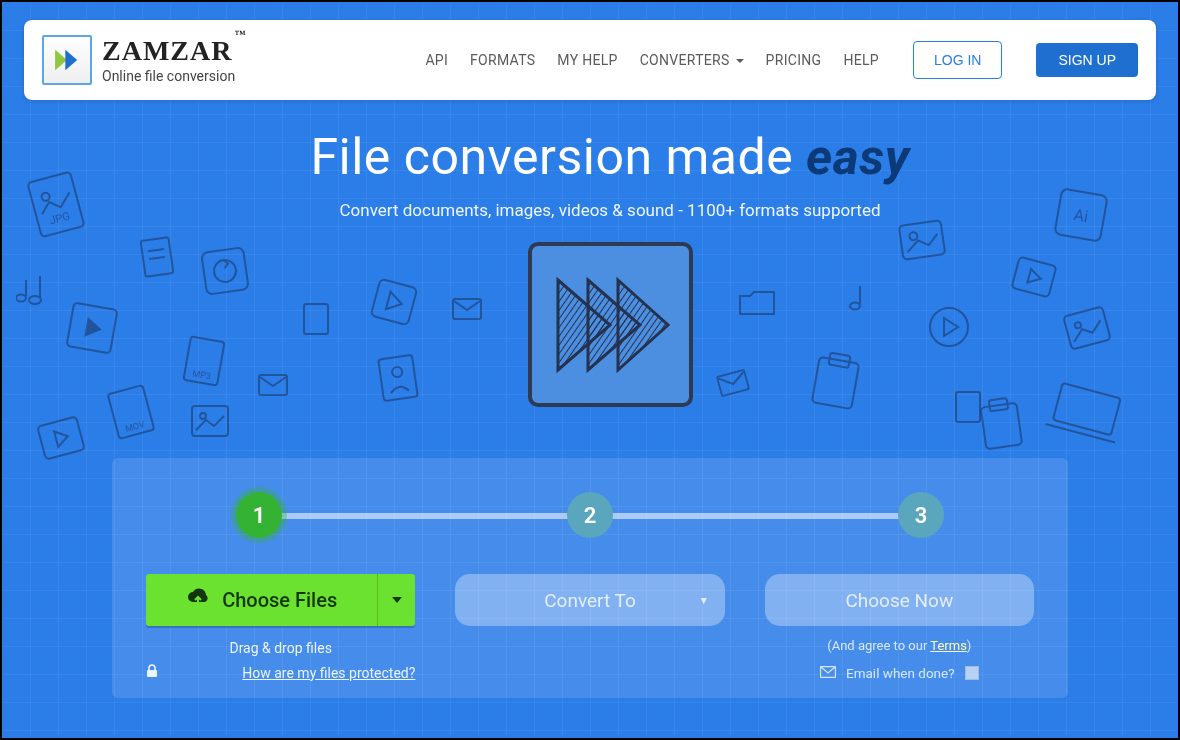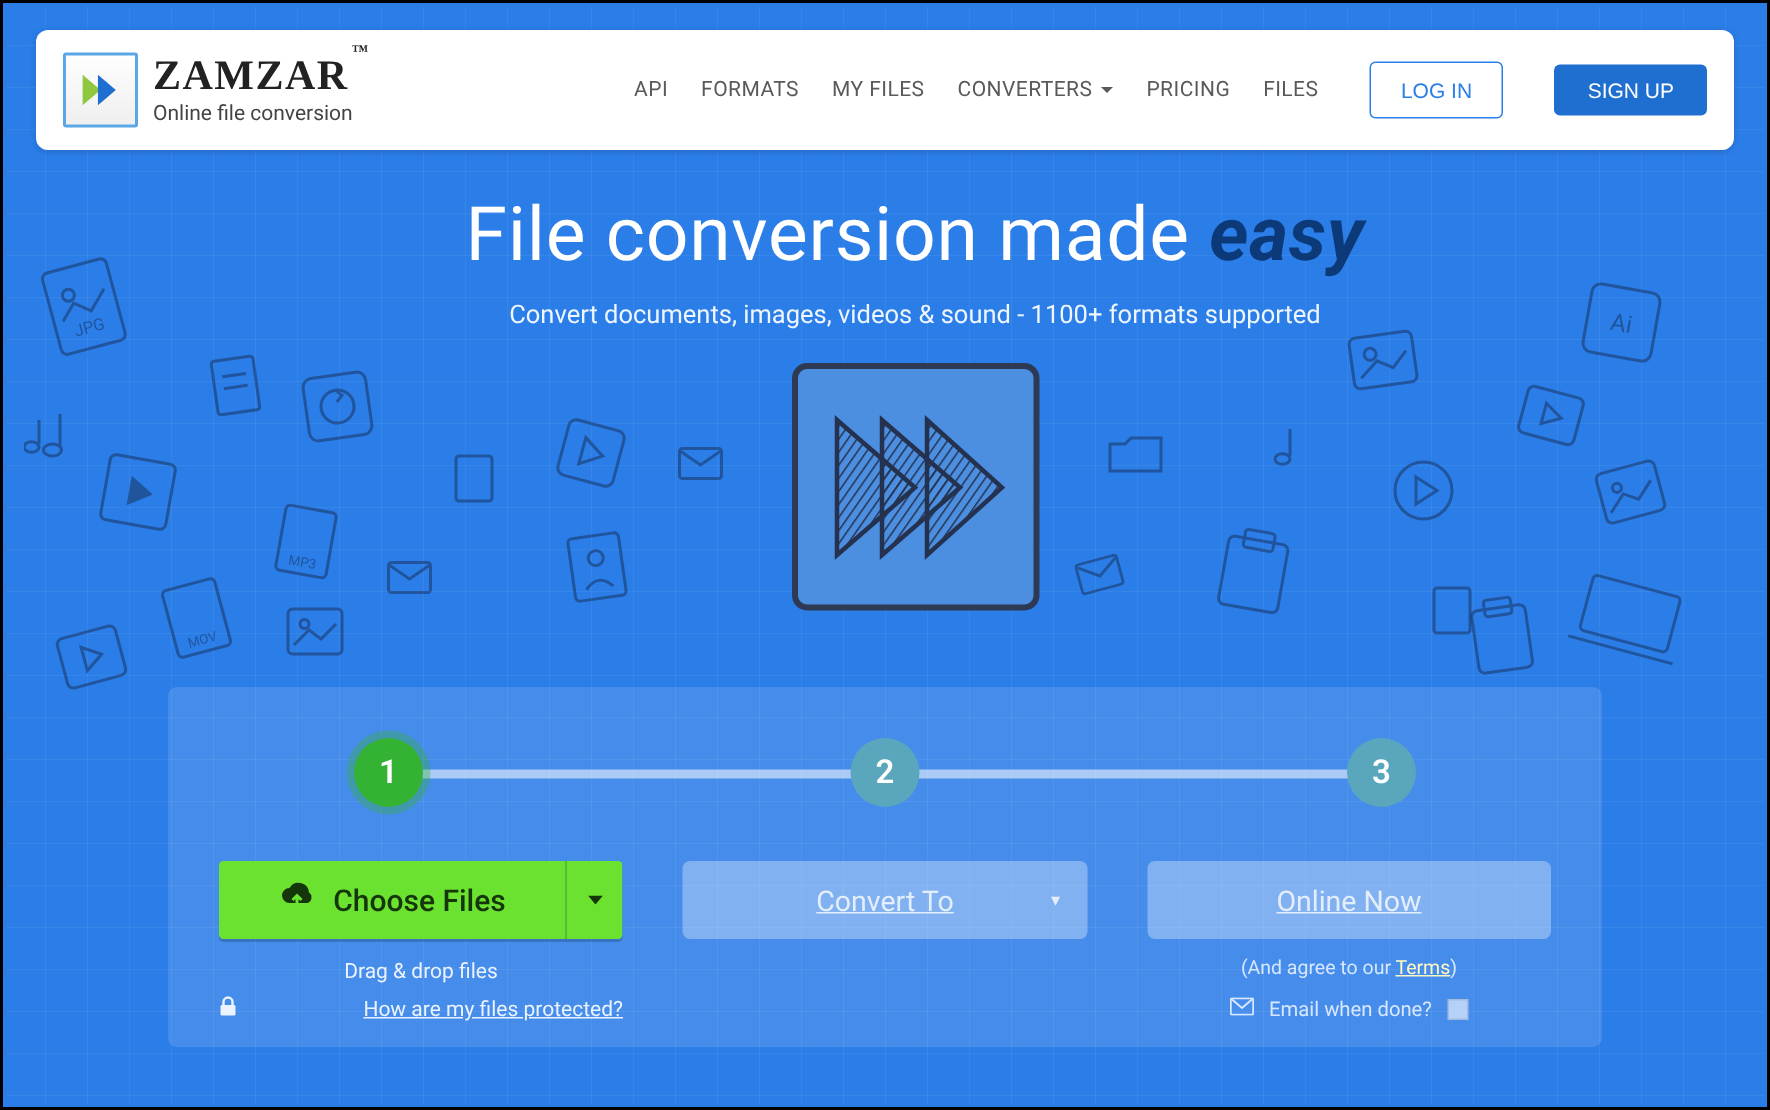--- a/index.html
+++ b/index.html
@@ -50,23 +50,23 @@
   .step.active { background:#34b233; box-shadow:0 0 0 5px rgba(52,178,51,0.35);}
   .step.s1{ left:-10px;} .step.s2{ left:calc(50% - 23px);} .step.s3{ right:-10px;}
   .controls { display:flex; gap:40px; }
   .ctl { flex:1; }
   .choose { display:flex; height:52px; border-radius:3px; overflow:hidden;
     box-shadow:0 2px 0 rgba(0,0,0,0.18);}
   .choose-main { flex:1; background:#6be22f; color:#15360a; font-size:20px; font-weight:500;
     display:flex; align-items:center; justify-content:center; gap:12px; cursor:pointer;}
   .choose-caret { width:38px; background:#6be22f; border-left:1px solid rgba(0,0,0,0.18);
     display:flex; align-items:center; justify-content:center; cursor:pointer;}
-  .ghost-btn { height:52px; border-radius:5px; background:rgba(255,255,255,0.32);
+  .ghost-btn { height:52px; border-radius:15px; background:rgba(255,255,255,0.32);
     color:rgba(255,255,255,0.78); font-size:19px; display:flex; align-items:center; justify-content:center;
-    cursor:pointer; position:relative;text-decoration:underline;}
+    cursor:pointer; position:relative;}
   .ghost-btn .caret { position:absolute; right:18px; font-size:12px;}
   .under { margin-top:14px; text-align:center; color:#eaf3ff; font-size:14px;}
   .under a { color:#eaf3ff; text-decoration:underline; cursor:pointer;}
   .lock-row { display:flex; justify-content:space-between; align-items:center; gap:7px; margin-top:8px;}
   .terms-row { font-size:13px; color:#d7e7ff; text-align:center; margin-top:12px;}
   .terms-row a { text-decoration:underline; color:#fef9c3;}
   .email-row { margin-top:12px; display:flex; justify-content:center; align-items:center; gap:10px; color:#d7e7ff; font-size:13.5px;}
   .chk { width:14px; height:14px; background:rgba(255,255,255,0.6); border:1px solid rgba(0,0,0,0.1); cursor:pointer; display:inline-block;}
 </style>
 </head>
@@ -84,24 +84,24 @@
     </div>
     <div class="logo-text">
       <div class="logo-brand"><span>ZAMZAR</span><sup>™</sup></div>
       <div class="logo-tag">Online file conversion</div>
     </div>
   </div>
   <div class="nav-spacer"></div>
   <div class="nav-links">
     <a class="nav-link">API</a>
     <a class="nav-link">FORMATS</a>
-    <a class="nav-link">MY FILES</a>
+    <a class="nav-link">MY HELP</a>
     <a class="nav-link caret">CONVERTERS</a>
     <a class="nav-link">PRICING</a>
-    <a class="nav-link">FILES</a>
+    <a class="nav-link">HELP</a>
     <button class="btn-login">LOG IN</button>
     <button class="btn-signup">SIGN UP</button>
   </div>
 </div>
 
 <div class="hero">
   <h1><span>File conversion made </span><span class="em">easy</span></h1>
   <div class="subtitle">Convert documents, images, videos &amp; sound - 1100+ formats supported</div>
   <div class="hero-tile">
     <svg width="120" height="110" viewBox="0 0 120 110">
@@ -317,21 +317,21 @@
       </div>
     </div>
     <div class="ctl">
       <div class="ghost-btn">
         <span>Convert To</span>
         <span class="caret">▾</span>
       </div>
     </div>
     <div class="ctl">
       <div class="ghost-btn">
-        <span>Online Now</span>
+        <span>Choose Now</span>
       </div>
       <div class="terms-row">
         <span>(And agree to our </span><a>Terms</a><span>)</span>
       </div>
       <div class="email-row">
         <span><svg width="16" height="12">
               <rect x="0.5" y="0.5" width="15" height="11" rx="1" fill="none" stroke="#d7e7ff" stroke-width="1.3"></rect>
               <path d="M1 1 L8 7 L15 1" fill="none" stroke="#d7e7ff" stroke-width="1.3"></path>
             </svg></span>
         <span>Email when done?</span>

